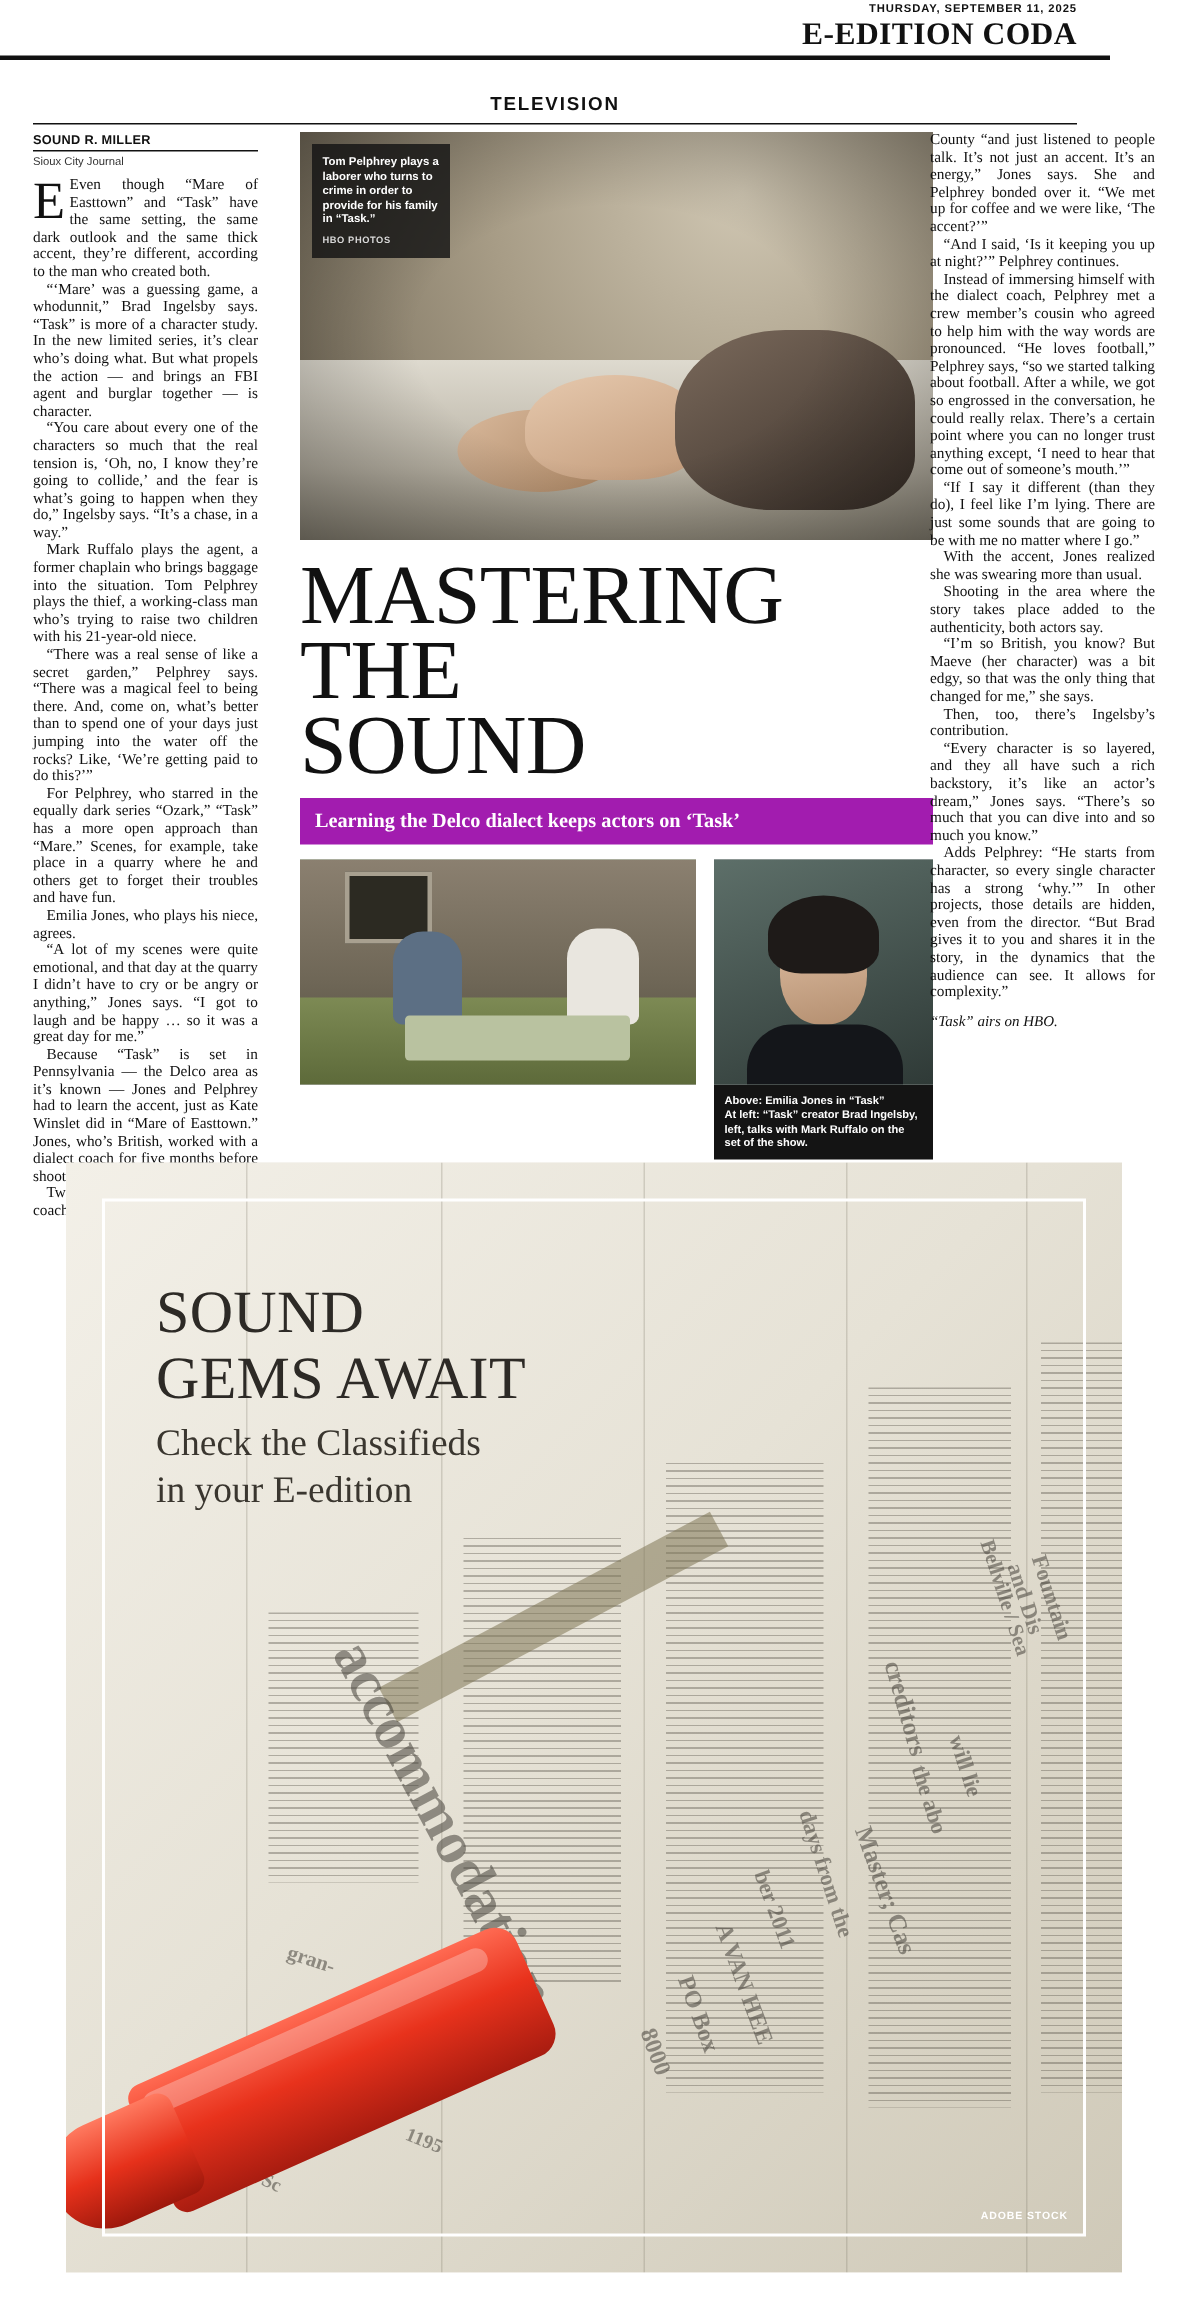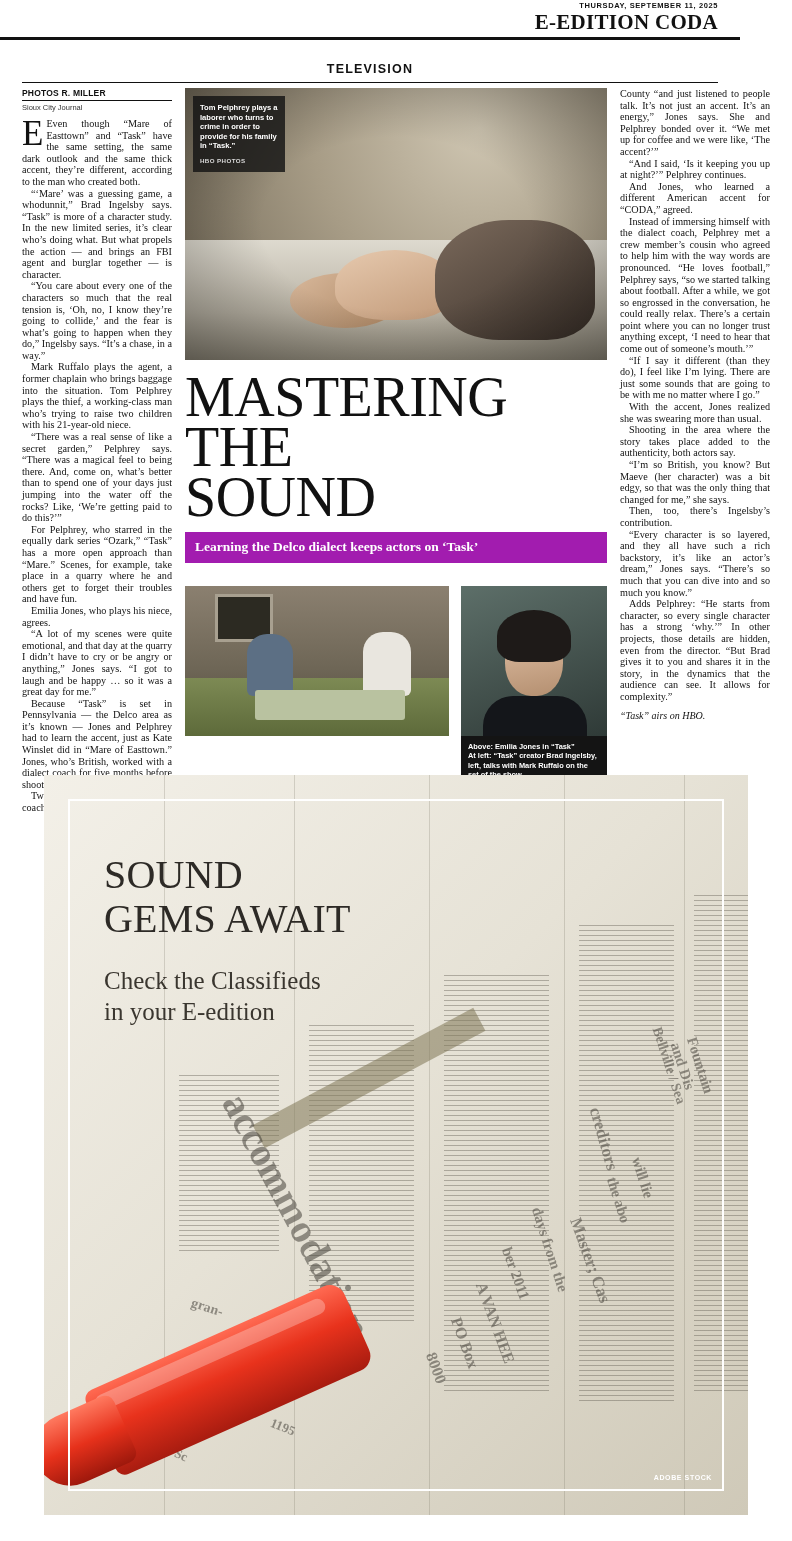--- a/index.html
+++ b/index.html
@@ -61,21 +61,21 @@
   .body-text { font-size:10.2px; line-height:11.6px; text-align:justify; }
   .body-text p { margin:0; text-indent:9px; }
   .body-text p.first { text-indent:0; }
 
   .dropcap {
     float:left; font-size:35px; line-height:28px; font-weight:normal;
     padding:2px 3px 0 0; font-family:"Liberation Serif", serif;
   }
 
   
-  .center-block { position:absolute; left:163px; top:0; width:422px; }
+  .center-block { position:absolute; left:178px; top:0; width:422px; }
 
   .photo-main {
     position:relative; width:422px; height:272px; overflow:hidden;
     background:#2a2a2a;
   }
   .ph-sky {
     position:absolute; inset:0;
     background:
       radial-gradient(circle at 70% 15%, #cfc6b2 0%, #a79c86 45%, #6c6352 100%);
   }
@@ -118,21 +118,21 @@
   }
   .headline .l2 { display:block; }
 
   .deck-bar {
     margin-top:10px; background:#a21caf; color:#fff;
     font-family:"Liberation Serif", serif;
     font-size:13.5px; font-weight:bold;
     padding:7px 10px 8px 10px;
   }
 
-  .lower-photos { display:flex; gap:12px; margin-top:23px; }
+  .lower-photos { display:flex; gap:12px; margin-top:10px; }
   .photo-wide { position:relative; width:268px; height:150px; overflow:hidden; background:#6d7a5a; }
   .pw-wall { position:absolute; inset:0; background:linear-gradient(180deg,#8b8070 0%, #6e6656 55%, #4e4a3c 100%); }
   .pw-window { position:absolute; left:30px; top:8px; width:58px; height:48px; background:#2c2a22; border:3px solid #a8a090; }
   .pw-lawn { position:absolute; left:0; right:0; bottom:0; height:58px; background:linear-gradient(180deg,#7d8a54,#5d6a3a); }
   .pw-table { position:absolute; left:70px; bottom:16px; width:150px; height:30px; background:#b9c2a0; border-radius:3px; }
   .pw-p1 { position:absolute; left:62px; bottom:40px; width:46px; height:62px; border-radius:20px 20px 6px 6px; background:#5c6f84; }
   .pw-p2 { position:absolute; left:178px; bottom:40px; width:48px; height:64px; border-radius:20px 20px 6px 6px; background:#e9e6df; }
 
   .photo-portrait { position:relative; width:146px; height:150px; overflow:hidden; background:#3b4a46; }
   .pp-bg { position:absolute; inset:0; background:linear-gradient(160deg,#5d6f69 0%, #2f3a37 100%); }
@@ -197,21 +197,21 @@
     background:rgba(255,255,255,0.28); border-radius:10px;
   }
   .ad-overlay {
     position:absolute; left:60px; top:78px; width:420px; z-index:5;
   }
   .ad-h1 {
     font-family:"Liberation Serif", serif;
     font-size:40px; line-height:44px; color:#2d2a26; letter-spacing:0.2px;
   }
   .ad-sub {
-    margin-top:24px;
+    margin-top:6px;
     font-family:"Liberation Serif", serif;
     font-size:25px; line-height:31px; color:#3a362f;
   }
   .ad-credit {
     position:absolute; right:36px; bottom:34px; z-index:7;
     font-family:"Liberation Sans", sans-serif;
     font-size:7px; font-weight:bold; letter-spacing:0.6px; color:#ffffff;
   }
 </style>
 </head>
@@ -224,21 +224,21 @@
       <div class="masthead-date">THURSDAY, SEPTEMBER 11, 2025</div>
       <div class="masthead-title">E-EDITION CODA</div>
     </div>
   </div>
 
   <div class="section-head">TELEVISION</div>
 
   <div class="article">
 
     <div class="col col-1">
-      <div class="byline-name">PHOTOS R. MILLER</div>
+      <div class="byline-name">SOUND R. MILLER</div>
       <div class="byline-org">Sioux City Journal</div>
       <div class="body-text">
         <p class="first"><span class="dropcap">E</span><span>Even though “Mare of Easttown” and “Task” have the same setting, the same dark outlook and the same thick accent, they’re different, according to the man who created both.</span></p>
         <p>“‘Mare’ was a guessing game, a whodunnit,” Brad Ingelsby says. “Task” is more of a character study. In the new limited series, it’s clear who’s doing what. But what propels the action — and brings an FBI agent and burglar together — is character.</p>
         <p>“You care about every one of the characters so much that the real tension is, ‘Oh, no, I know they’re going to collide,’ and the fear is what’s going to happen when they do,” Ingelsby says. “It’s a chase, in a way.”</p>
         <p>Mark Ruffalo plays the agent, a former chaplain who brings baggage into the situation. Tom Pelphrey plays the thief, a working-class man who’s trying to raise two children with his 21-year-old niece.</p>
         <p>“There was a real sense of like a secret garden,” Pelphrey says. “There was a magical feel to being there. And, come on, what’s better than to spend one of your days just jumping into the water off the rocks? Like, ‘We’re getting paid to do this?’”</p>
         <p>For Pelphrey, who starred in the equally dark series “Ozark,” “Task” has a more open approach than “Mare.” Scenes, for example, take place in a quarry where he and others get to forget their troubles and have fun.</p>
         <p>Emilia Jones, who plays his niece, agrees.</p>
         <p>“A lot of my scenes were quite emotional, and that day at the quarry I didn’t have to cry or be angry or anything,” Jones says. “I got to laugh and be happy … so it was a great day for me.”</p>
@@ -291,21 +291,20 @@
           </div>
         </div>
       </div>
 
     </div>
 
     <div class="col col-5">
       <div class="body-text">
         <p class="first">County “and just listened to people talk. It’s not just an accent. It’s an energy,” Jones says. She and Pelphrey bonded over it. “We met up for coffee and we were like, ‘The accent?’”</p>
         <p>“And I said, ‘Is it keeping you up at night?’” Pelphrey continues.</p>
-        <p>And Jones, who learned a different American accent for “CODA,” agreed.</p>
         <p>Instead of immersing himself with the dialect coach, Pelphrey met a crew member’s cousin who agreed to help him with the way words are pronounced. “He loves football,” Pelphrey says, “so we started talking about football. After a while, we got so engrossed in the conversation, he could really relax. There’s a certain point where you can no longer trust anything except, ‘I need to hear that come out of someone’s mouth.’”</p>
         <p>“If I say it different (than they do), I feel like I’m lying. There are just some sounds that are going to be with me no matter where I go.”</p>
         <p>With the accent, Jones realized she was swearing more than usual.</p>
         <p>Shooting in the area where the story takes place added to the authenticity, both actors say.</p>
         <p>“I’m so British, you know? But Maeve (her character) was a bit edgy, so that was the only thing that changed for me,” she says.</p>
         <p>Then, too, there’s Ingelsby’s contribution.</p>
         <p>“Every character is so layered, and they all have such a rich backstory, it’s like an actor’s dream,” Jones says. “There’s so much that you can dive into and so much you know.”</p>
         <p>Adds Pelphrey: “He starts from character, so every single character has a strong ‘why.’” In other projects, those details are hidden, even from the director. “But Brad gives it to you and shares it in the story, in the dynamics that the audience can see. It allows for complexity.”</p>
       </div>
       <div class="article-end">“Task” airs on HBO.</div>

